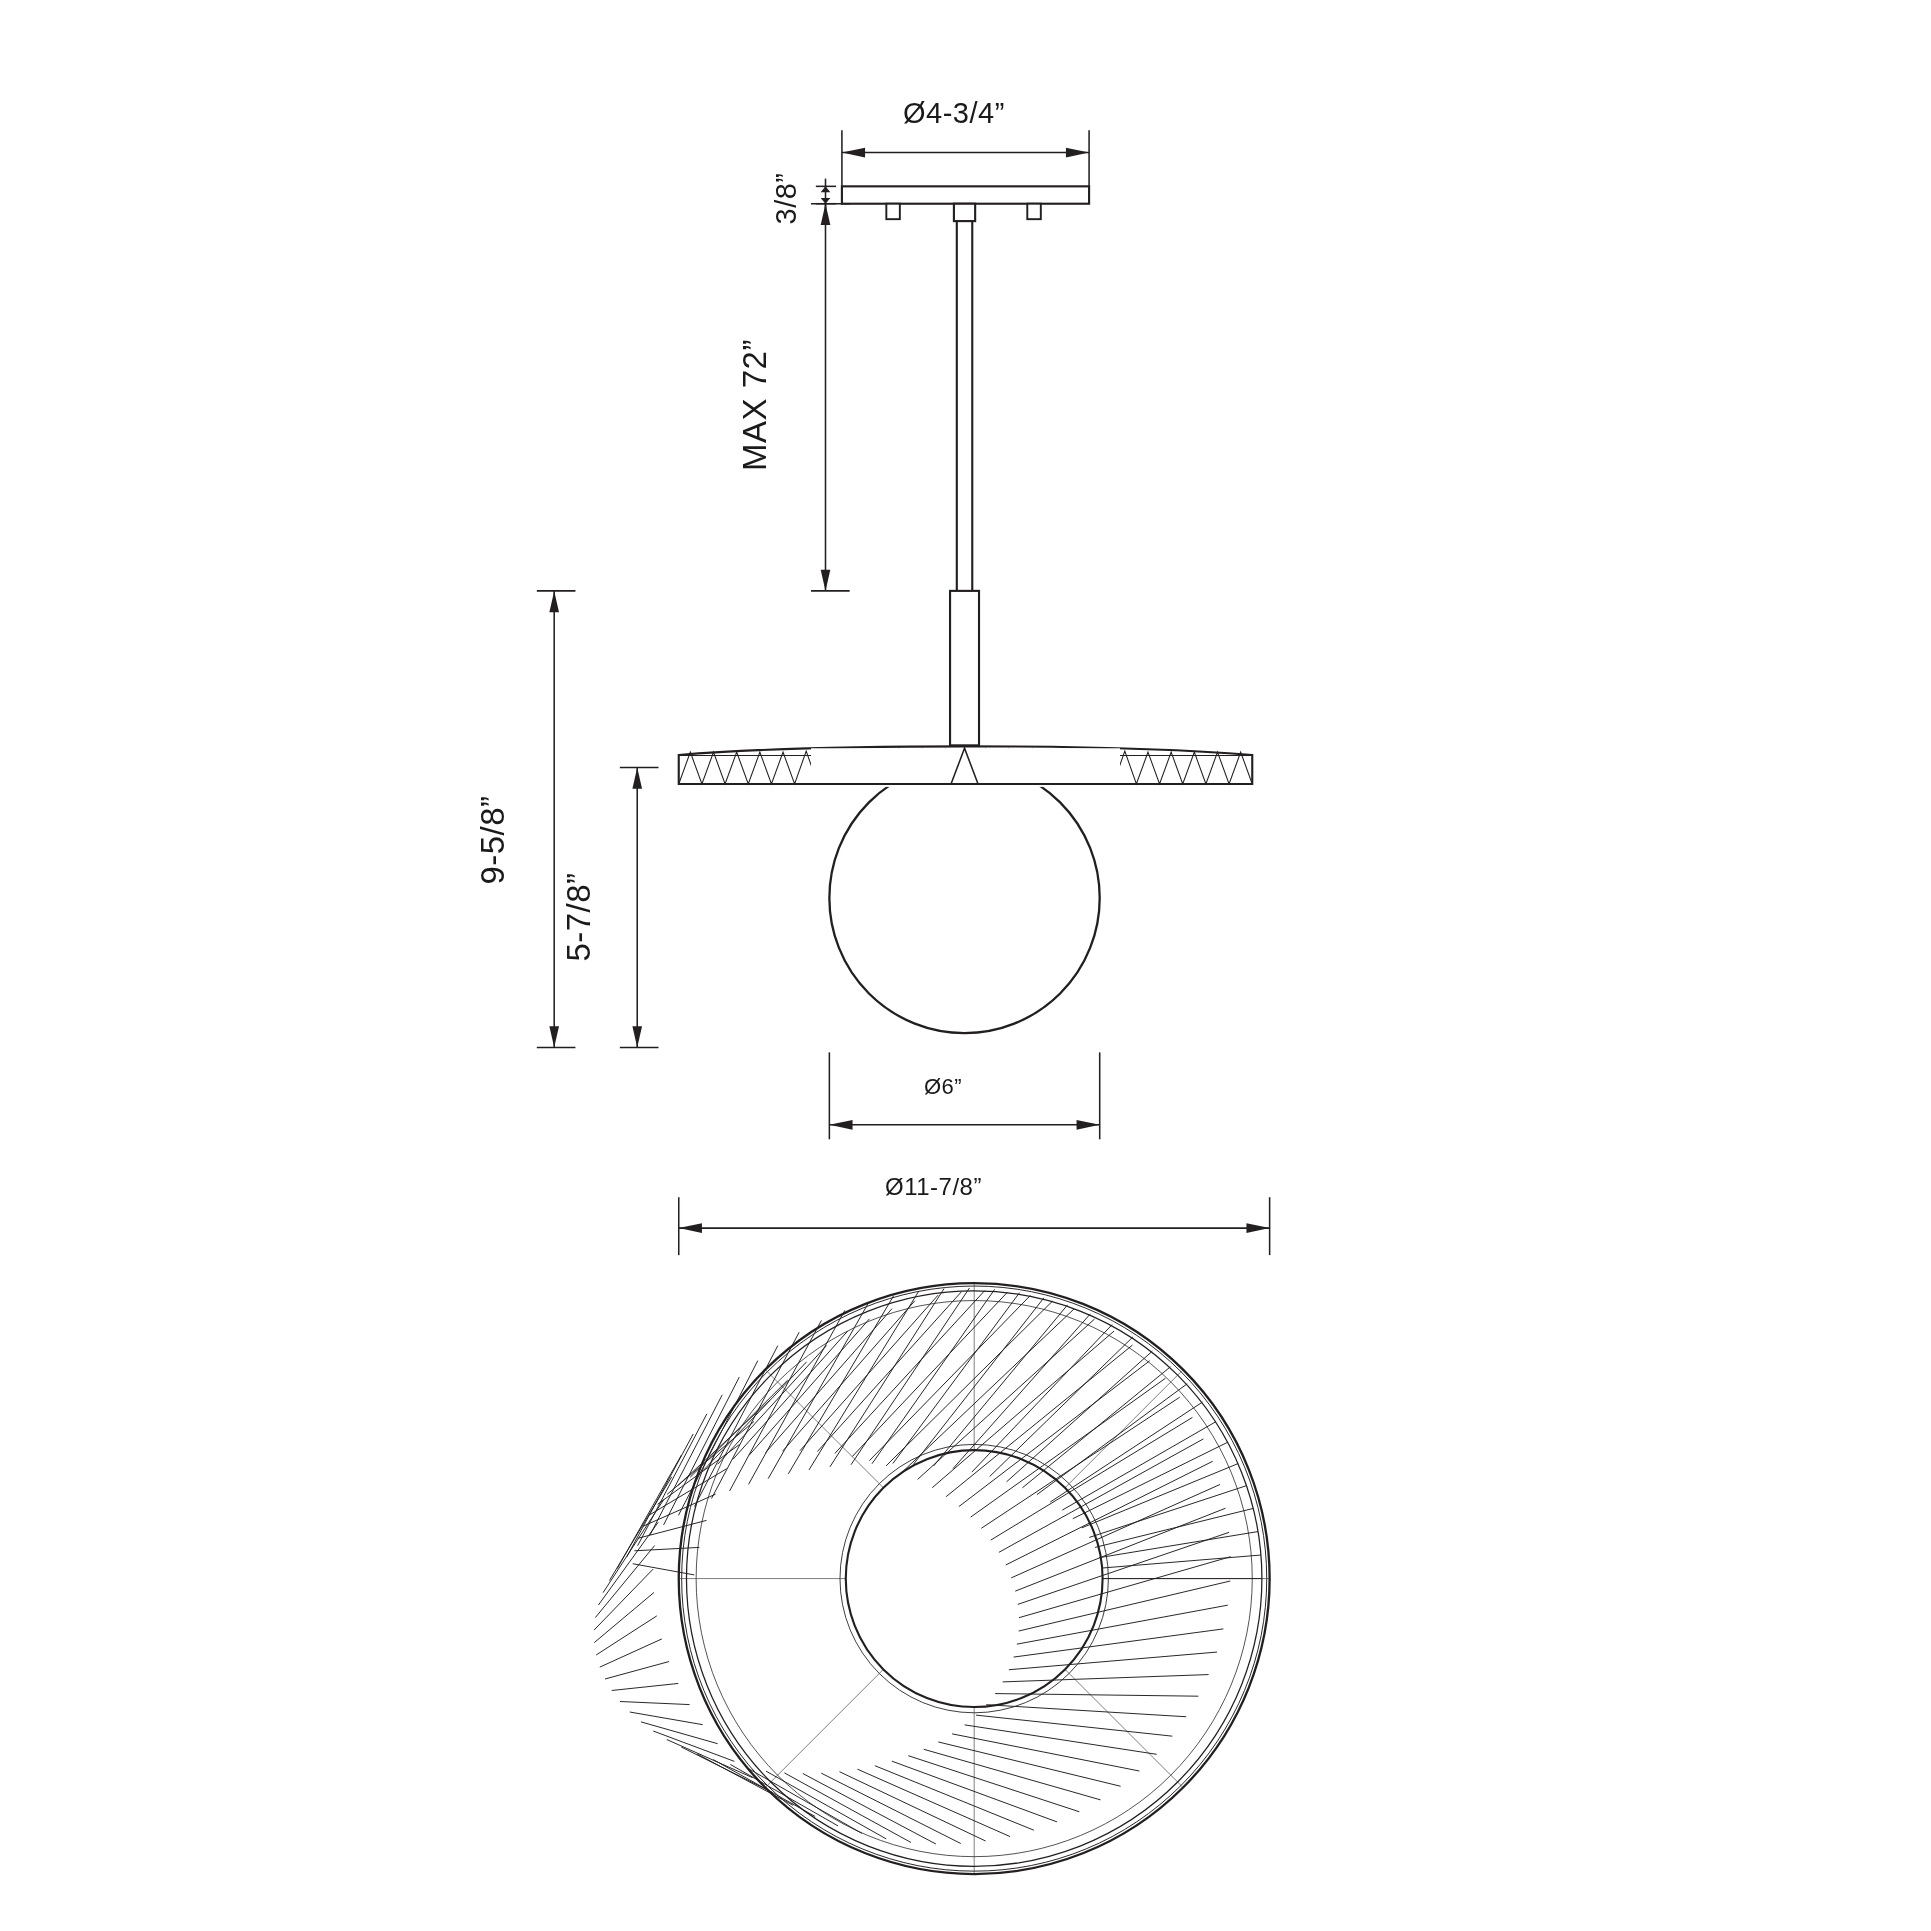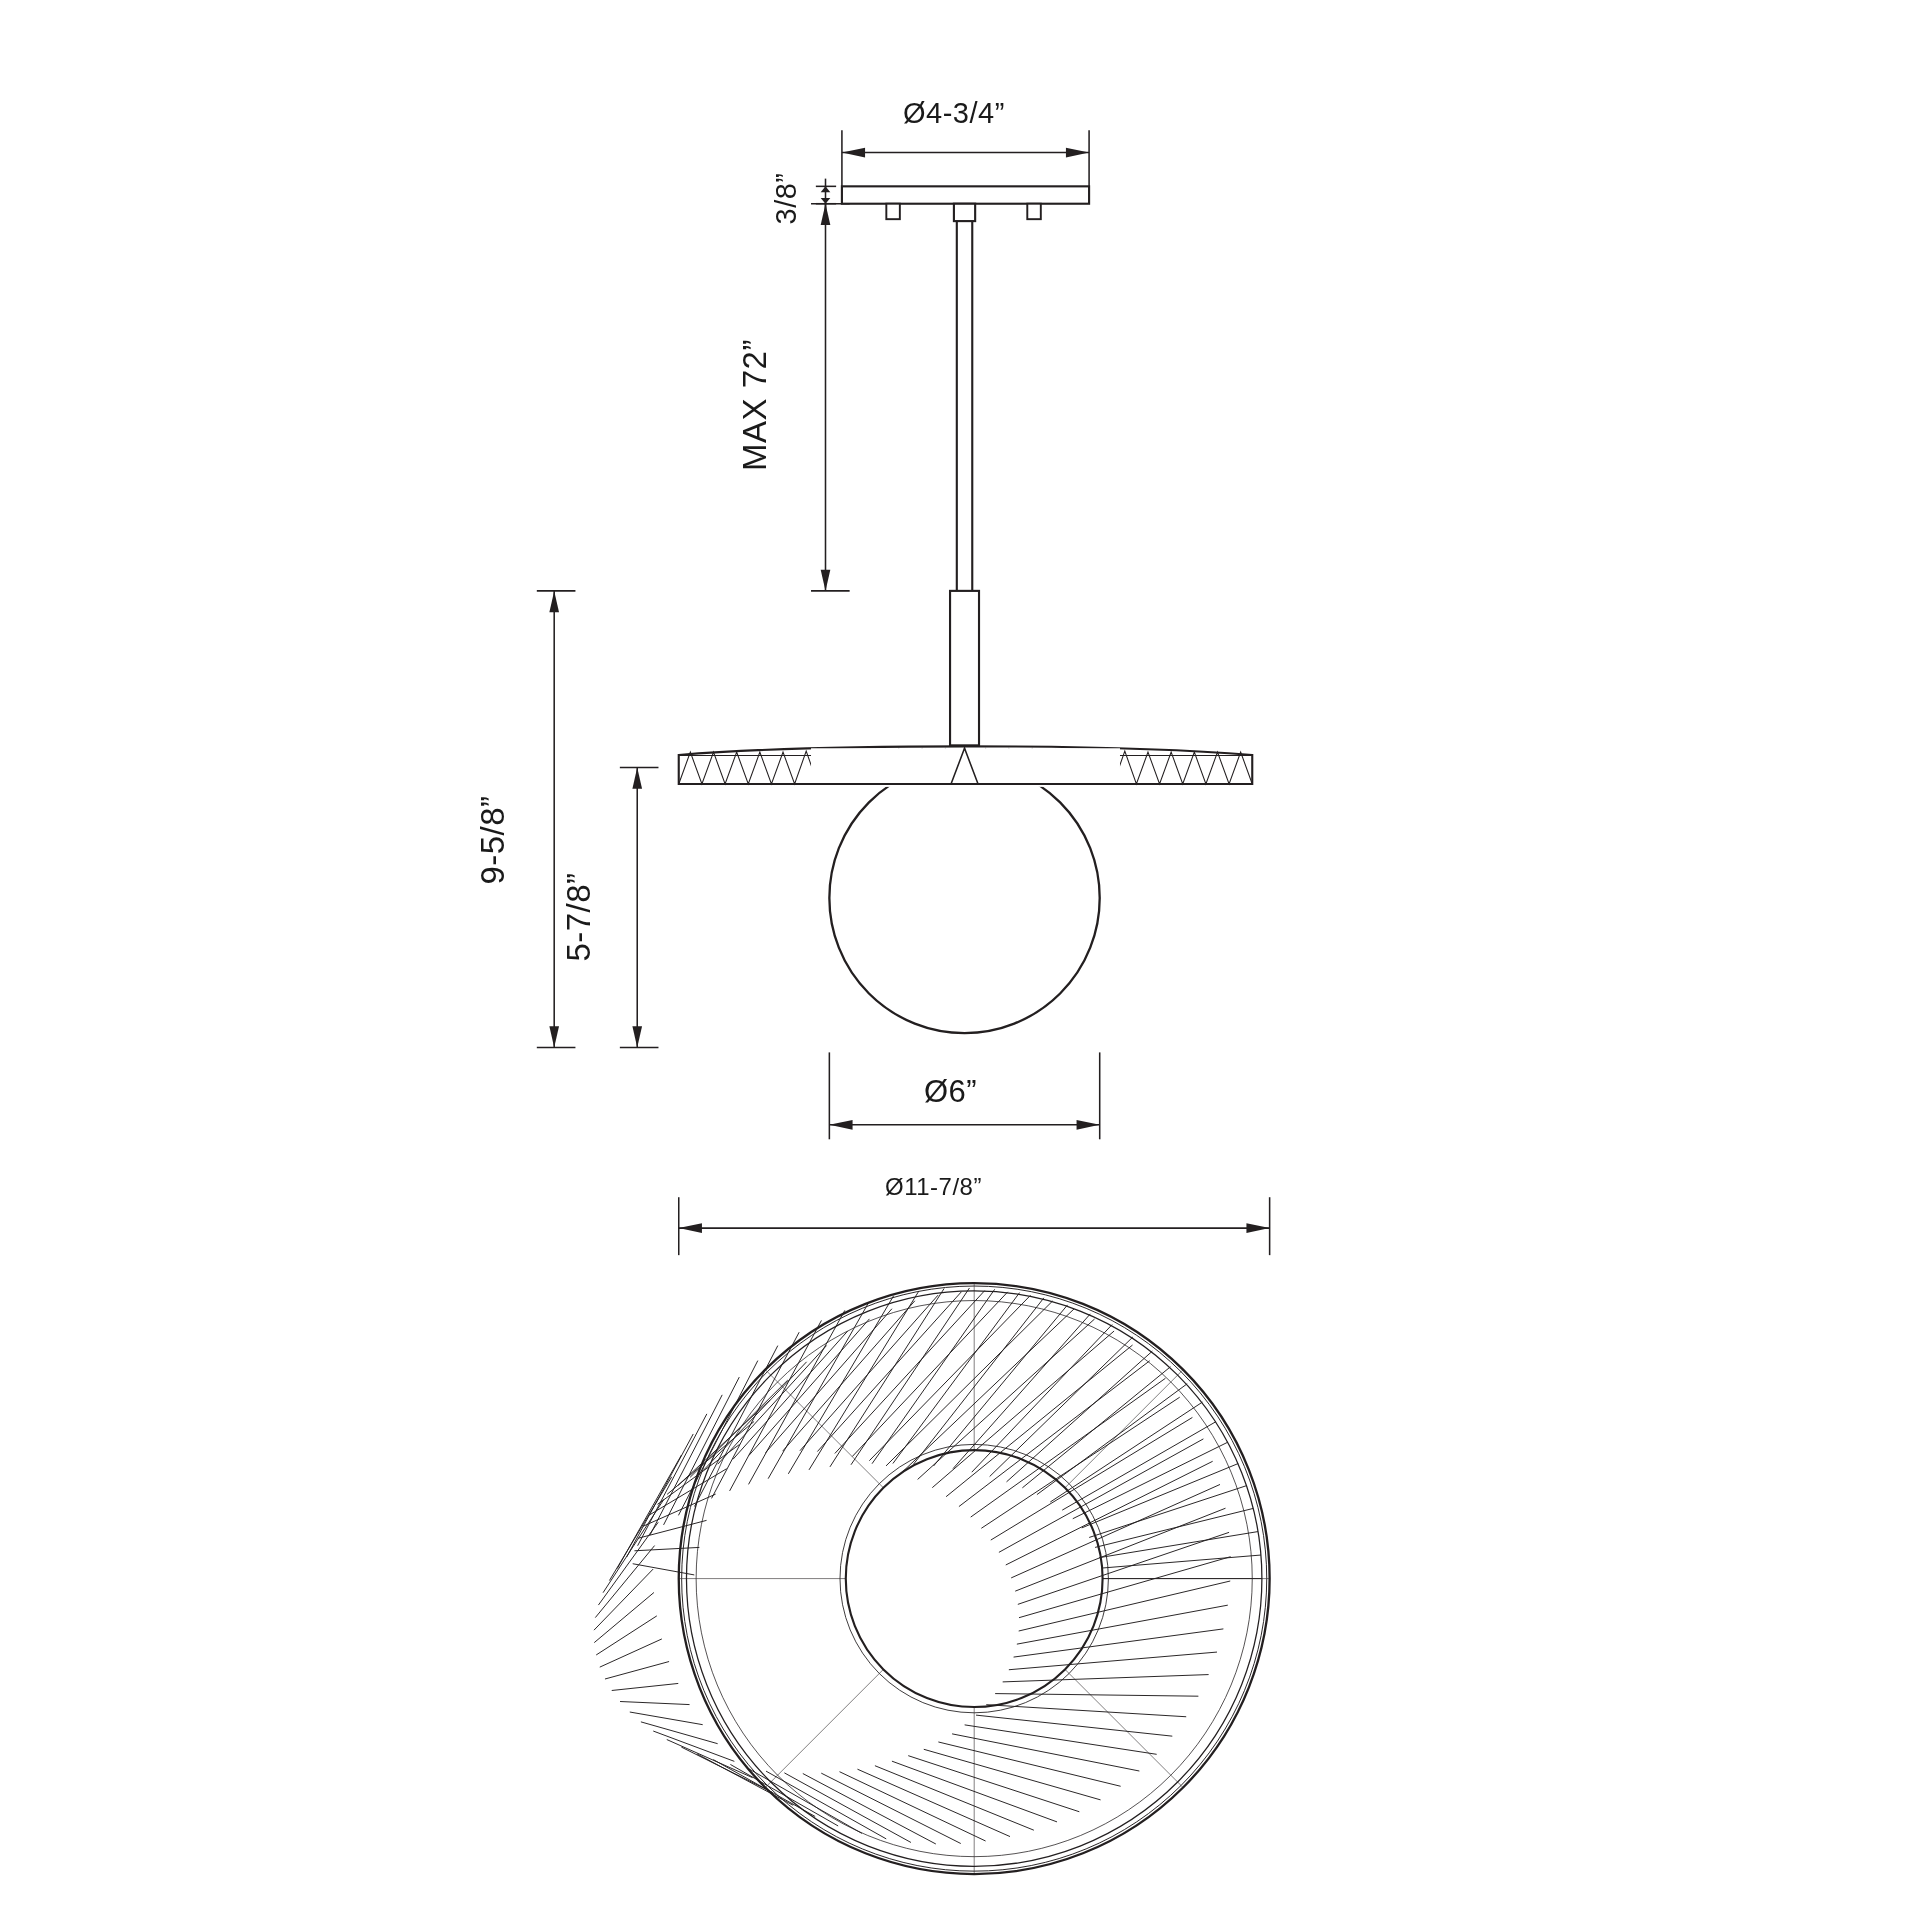--- a/index.html
+++ b/index.html
@@ -287,18 +287,18 @@
   <div class="dimlabel" style="left:903px; top:97px; font-size:29px;">Ø4-3/4”</div>
 
   <div class="dimlabel vert" style="left:761px; top:182px; font-size:29px; transform:rotate(-90deg);">3/8”</div>
 
   <div class="dimlabel vert" style="left:689px; top:386px; font-size:33px; transform:rotate(-90deg);">MAX 72”</div>
 
   <div class="dimlabel vert" style="left:448px; top:821px; font-size:33px; transform:rotate(-90deg);">9-5/8”</div>
 
   <div class="dimlabel vert" style="left:534px; top:898px; font-size:33px; transform:rotate(-90deg);">5-7/8”</div>
 
-  <div class="dimlabel" style="left:924px; top:1074px; font-size:31px;">Ø6”</div>
+  <div class="dimlabel" style="left:924px; top:1074px; font-size:22px;">Ø6”</div>
 
   <div class="dimlabel" style="left:885px; top:1173px; font-size:24px;">Ø11-7/8”</div>
 
 </div>
 
 
 </body></html>

